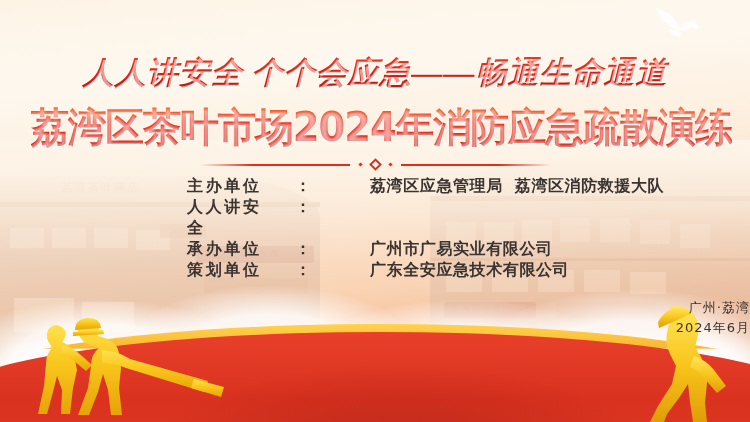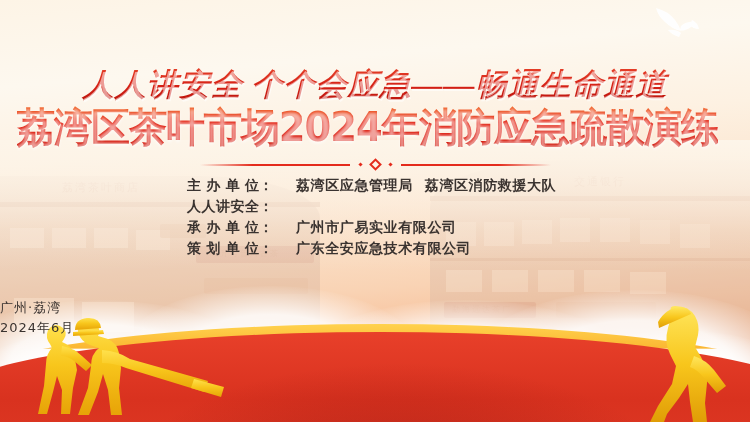--- a/index.html
+++ b/index.html
@@ -61,34 +61,34 @@
 
   
   .silh{position:absolute;}
   .silh svg{display:block;}
 
   
   .dove{position:absolute;left:648px;top:6px;}
 
   
   .slogan{
-    position:absolute;left:0;top:64px;width:750px;text-align:center;
+    position:absolute;left:0;top:52px;width:750px;text-align:center;
     font-family:"Liberation Serif","DejaVu Serif",serif;
     font-weight:bold;font-style:italic;
     font-size:31px;letter-spacing:1px;
     color:#d6281c;
     background:linear-gradient(180deg,#e8452c 0%,#d41f14 55%,#b3140c 100%);
     -webkit-background-clip:text;background-clip:text;
     -webkit-text-fill-color:transparent;
     text-shadow:1px 2px 0 rgba(255,255,255,.55);
     white-space:nowrap;
   }
 
   
-  .title-wrap{position:absolute;left:2px;top:100px;width:670px;text-align:center;}
+  .title-wrap{position:absolute;left:16px;top:100px;width:670px;text-align:center;}
   .title{
     display:inline-block;
     font-family:"DejaVu Sans","Liberation Sans",sans-serif;
     font-weight:bold;font-size:40px;letter-spacing:-1px;
     background:linear-gradient(180deg,#f4872f 0%,#ef5a25 16%,#e32313 40%,#d81508 70%,#c31105 100%);
     -webkit-background-clip:text;background-clip:text;
     -webkit-text-fill-color:transparent;
     text-shadow:0 2px 3px rgba(255,255,255,.6);
     white-space:nowrap;
     transform:scaleX(.96);
@@ -102,29 +102,29 @@
   .divider .dia{width:9px;height:9px;background:#e42b1c;transform:rotate(45deg);position:relative;}
   .divider .dia::after{content:"";position:absolute;left:2px;top:2px;width:5px;height:5px;background:#fdf3e6;}
 
   
   .orgs{
     position:absolute;left:0;top:175px;width:750px;
     display:flex;flex-direction:column;align-items:center;
     font-family:"DejaVu Sans","Liberation Sans",sans-serif;
     color:#3a3330;
   }
-  .orow{display:flex;width:376px;font-size:14px;line-height:21px;font-weight:bold;}
+  .orow{display:flex;width:376px;font-size:16px;line-height:21px;font-weight:bold;gap:36px;}
   .olabel{width:72px;flex:0 0 72px;text-align:justify;text-align-last:justify;letter-spacing:0;}
   .ocolon{flex:0 0 9px;}
   .oval{flex:1;letter-spacing:.6px;font-weight:bold;}
   .oval .gap{display:inline-block;width:12px;}
 
   
   .place{
-    position:absolute;left:0;top:298px;width:750px;text-align:left;
+    position:absolute;left:0;top:298px;width:750px;text-align:right;
     font-family:"DejaVu Sans","Liberation Sans",sans-serif;
     font-size:13px;line-height:20px;color:#3a3330;letter-spacing:1px;
   }
   .place .d{font-size:13px;}
 
   .nowrap{white-space:nowrap;margin-left:23px;}
 </style>
 </head>
 <body>
 

